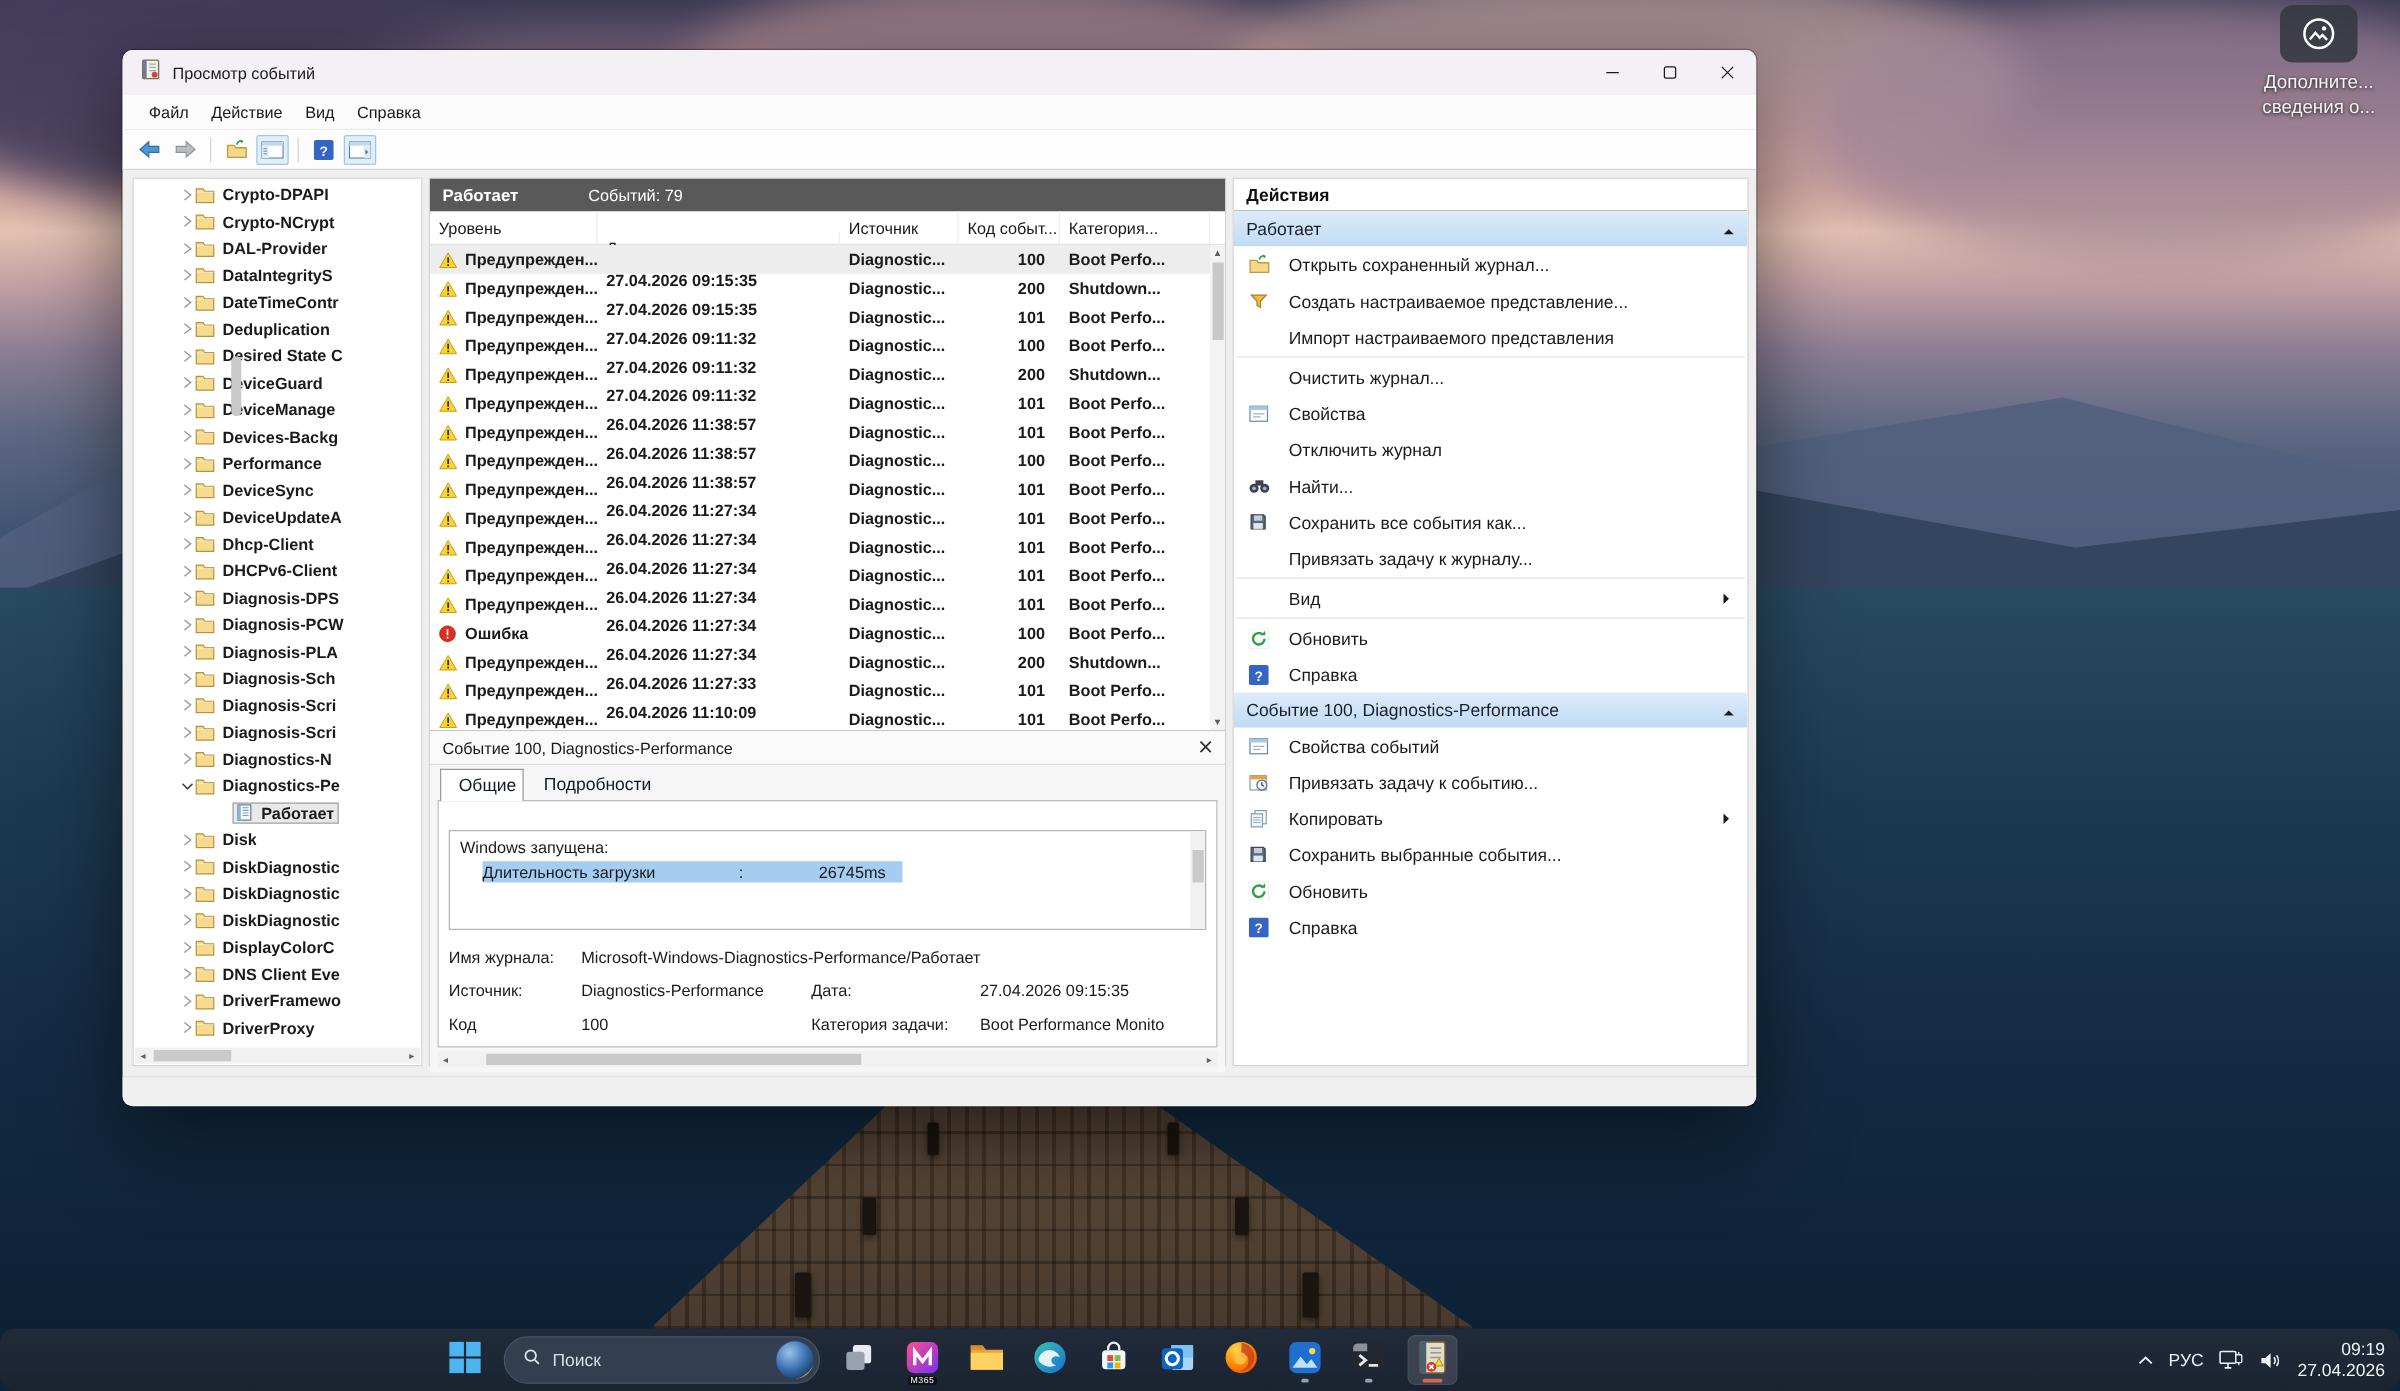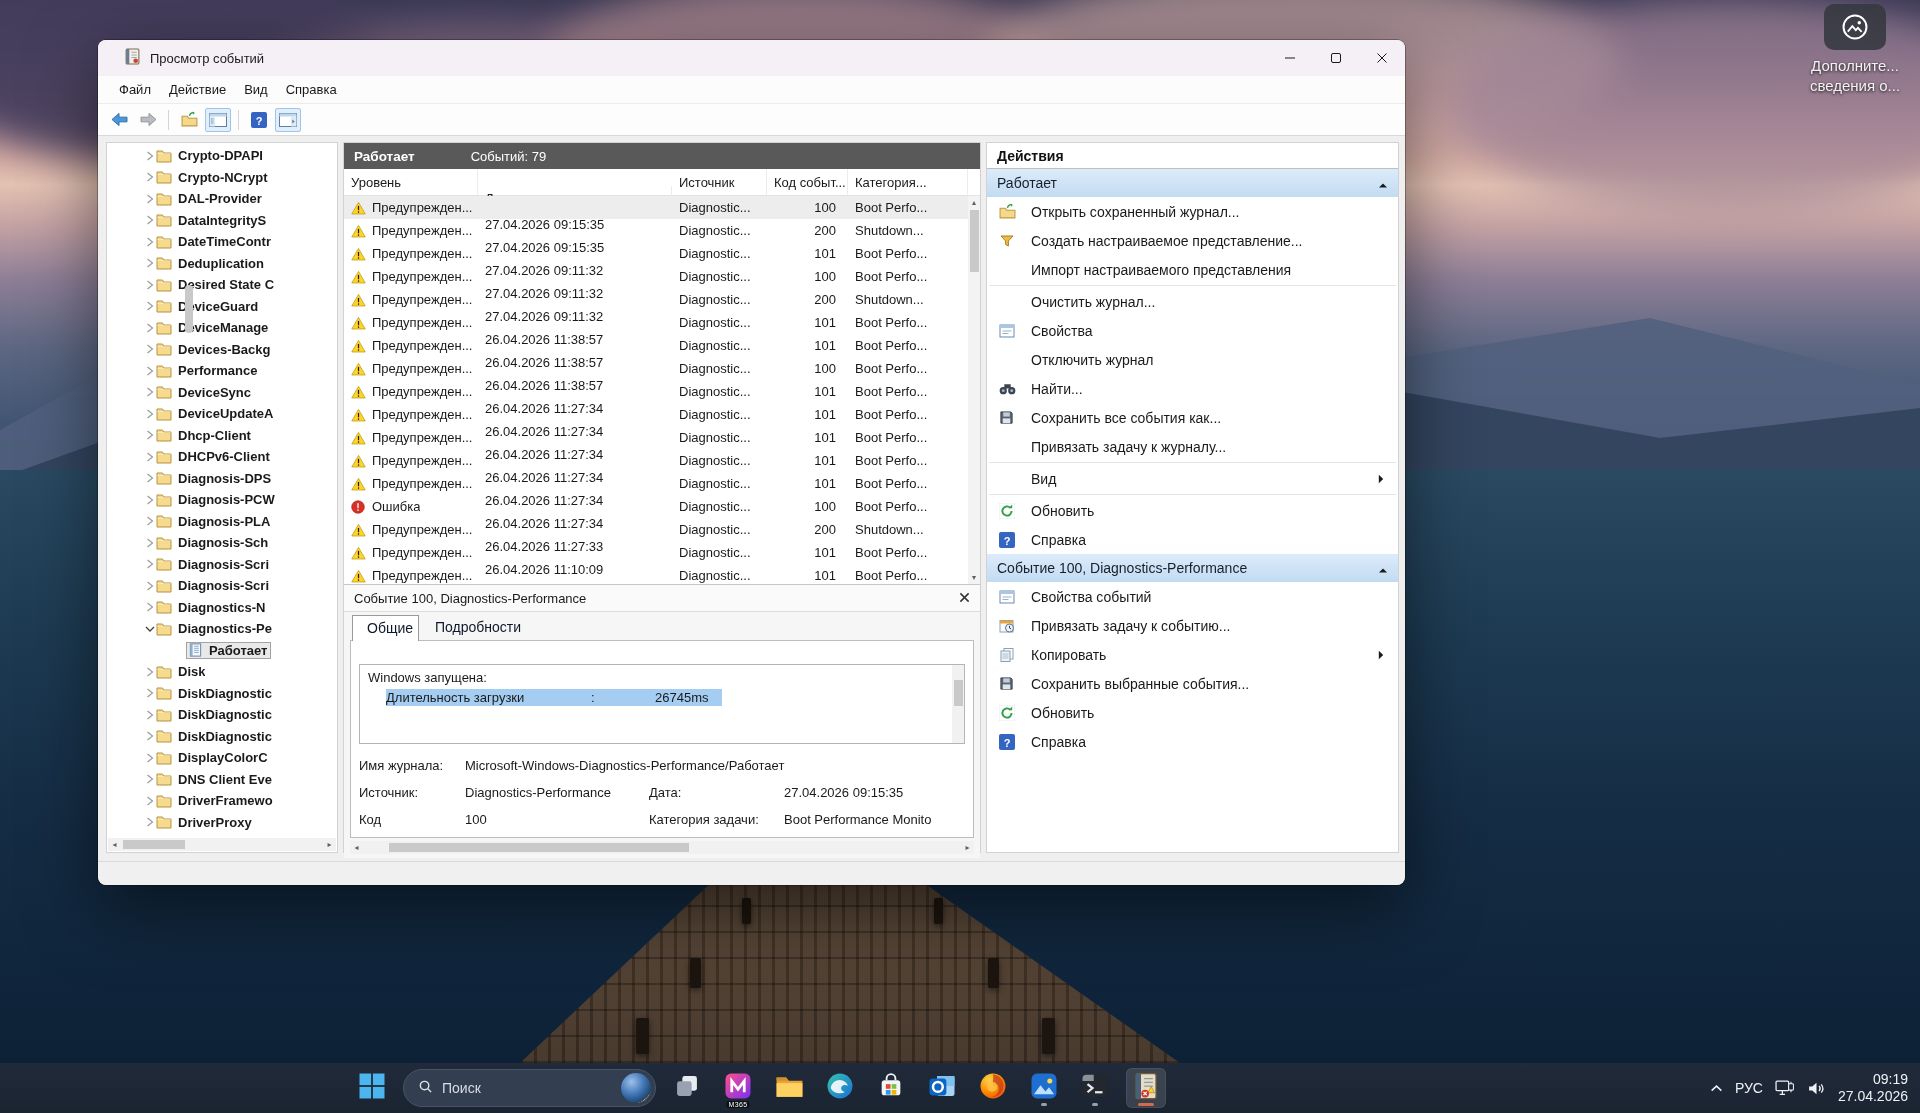--- a/index.html
+++ b/index.html
@@ -24,21 +24,21 @@
 
   
   #shortcut { position:absolute; left:1790px; top:2px; width:130px; text-align:center; color:#f2f2f2; }
   #shortcut .tile { width:62px; height:46px; margin:2px auto 6px auto; background:rgba(52,56,64,.88);
     border-radius:10px; display:flex; align-items:center; justify-content:center; }
   #shortcut .lbl { font-size:15px; line-height:20px; text-shadow:0 1px 3px rgba(0,0,0,.9); }
 
   
   #win { position:absolute; left:98px; top:40px; width:1307px; height:845px; background:#efefef;
     border-radius:8px; box-shadow:0 24px 70px rgba(0,0,0,.5), 0 0 0 1px rgba(0,0,0,.28); overflow:hidden; }
-  #titlebar { height:36px; background:#f5f0f5; display:flex; align-items:center; padding-left:26px; }
+  #titlebar { height:36px; background:#f5f0f5; display:flex; align-items:center; padding-left:14px; }
   #titlebar .ttl { font-size:13px; color:#1a1a1a; margin-left:9px; flex:0 0 auto; }
   #titlebar .sp { flex:1; }
   .winbtn { width:46px; height:35px; display:flex; align-items:center; justify-content:center; }
   #menubar { height:28px; background:#fcfcfc; border-bottom:1px solid #ececec; display:flex; align-items:center; padding-left:12px; }
   .mitem { font-size:13px; color:#1a1a1a; padding:4px 9px; }
   #toolbar { height:32px; background:#fdfdfd; border-bottom:1px solid #d9d9d9; display:flex; align-items:center; padding-left:8px; gap:3px; }
   .tbtn { width:26px; height:24px; display:flex; align-items:center; justify-content:center; border-radius:2px; }
   .tbtn.tog { background:#e2eefa; border:1px solid #9cc7ea; }
   .tsep { width:1px; height:20px; background:#d5d5d5; margin:0 4px; }
 
@@ -62,21 +62,21 @@
 
   
   #mid-panel { width:638px; display:flex; flex-direction:column; }
   #listbar { height:26px; background:#595959; display:flex; align-items:center; padding-left:10px; flex:0 0 26px; }
   #listbar .lb1 { color:#fff; font-weight:bold; font-size:13.5px; }
   #listbar .lb2 { color:#fff; font-size:13px; margin-left:56px; }
   #colheader { height:27px; display:flex; border-bottom:1px solid #e3e3e3; flex:0 0 27px; align-items:center; }
   .hc { font-size:13px; color:#1a1a1a; padding-left:7px; height:100%; display:flex; align-items:center;
         border-right:1px solid #ececec; overflow:hidden; white-space:nowrap; }
   .c1w { width:134px; } .c2w { width:194px;margin-top:33px; } .c3w { width:95px; } .c4w { width:81px; } .c5w { flex:1; }
-  #rows { position:relative; flex:0 0 388px; overflow:hidden; }
+  #rows { position:relative; flex:0 0 388px; overflow:hidden;font-weight:bold; }
   .erow { height:23px; display:flex; align-items:center; font-size:13px; color:#1a1a1a; }
   .erow.sel { background:#ededed; }
   .c { padding-left:7px; overflow:hidden; white-space:nowrap; display:flex; align-items:center; height:100%; }
   .c4c { justify-content:flex-end; padding-right:12px; }
   .eico { display:inline-flex; width:16px; margin-right:5px; flex:0 0 16px; }
   #list-vscroll { position:absolute; right:0; top:0; bottom:0; width:12px; background:#f3f3f3; }
   #list-vthumb { position:absolute; right:1.5px; top:14px; width:9px; height:62px; background:#c9c9c9; }
   #list-vscroll .sarrow { position:absolute; left:0; width:12px; }
 
   #details { flex:1; border-top:1px solid #c8c8c8; display:flex; flex-direction:column; background:#f6f6f6; }
@@ -114,21 +114,21 @@
   .aico { width:20px; flex:0 0 20px; display:inline-flex; margin-right:12px; }
   .albl { flex:1; white-space:nowrap; overflow:hidden; }
   .adiv { height:1px; background:#e4e4e4; margin:1px 2px; }
   .aarrow { flex:0 0 8px; display:inline-flex; }
 
   #footer { position:absolute; left:0; bottom:0; width:1307px; height:24px; background:#f0f0f0;
     border-top:1px solid #d9d9d9; border-radius:0 0 8px 8px; }
 
   
   #taskbar { position:absolute; left:0; top:1063px; width:1920px; height:50px;
-    background:linear-gradient(#202a3a,#1a2431); display:flex; align-items:center; }
+    background:linear-gradient(#202a3a,#1a2431); display:flex; align-items:center;border-radius:12px; }
   #tb-center { position:absolute; left:352px; top:0; height:50px; display:flex; align-items:center; gap:11px; }
   .appbtn { width:40px; height:40px; border-radius:6px; display:flex; align-items:center; justify-content:center; position:relative; }
   .appbtn.active { background:rgba(255,255,255,.13); box-shadow:inset 0 0 0 1px rgba(255,255,255,.07); }
   .runpill { position:absolute; bottom:2px; left:50%; transform:translateX(-50%); width:6px; height:3px; border-radius:2px; background:#93a0ae; }
   .runpill.act { width:16px; background:#d4694d; }
   .badge { position:absolute; bottom:0px; left:50%; transform:translateX(-50%); background:#0d1014; color:#fff;
     font-size:7px; padding:0 2px; border-radius:2px; letter-spacing:.4px; }
   #searchpill { width:253px; height:38px; border-radius:19px; background:#333e51; border:1px solid #475468;
     display:flex; align-items:center; padding:0 4px 0 14px; gap:9px; }
   #searchpill .ph { color:#d7dde6; font-size:14px; flex:1; }

